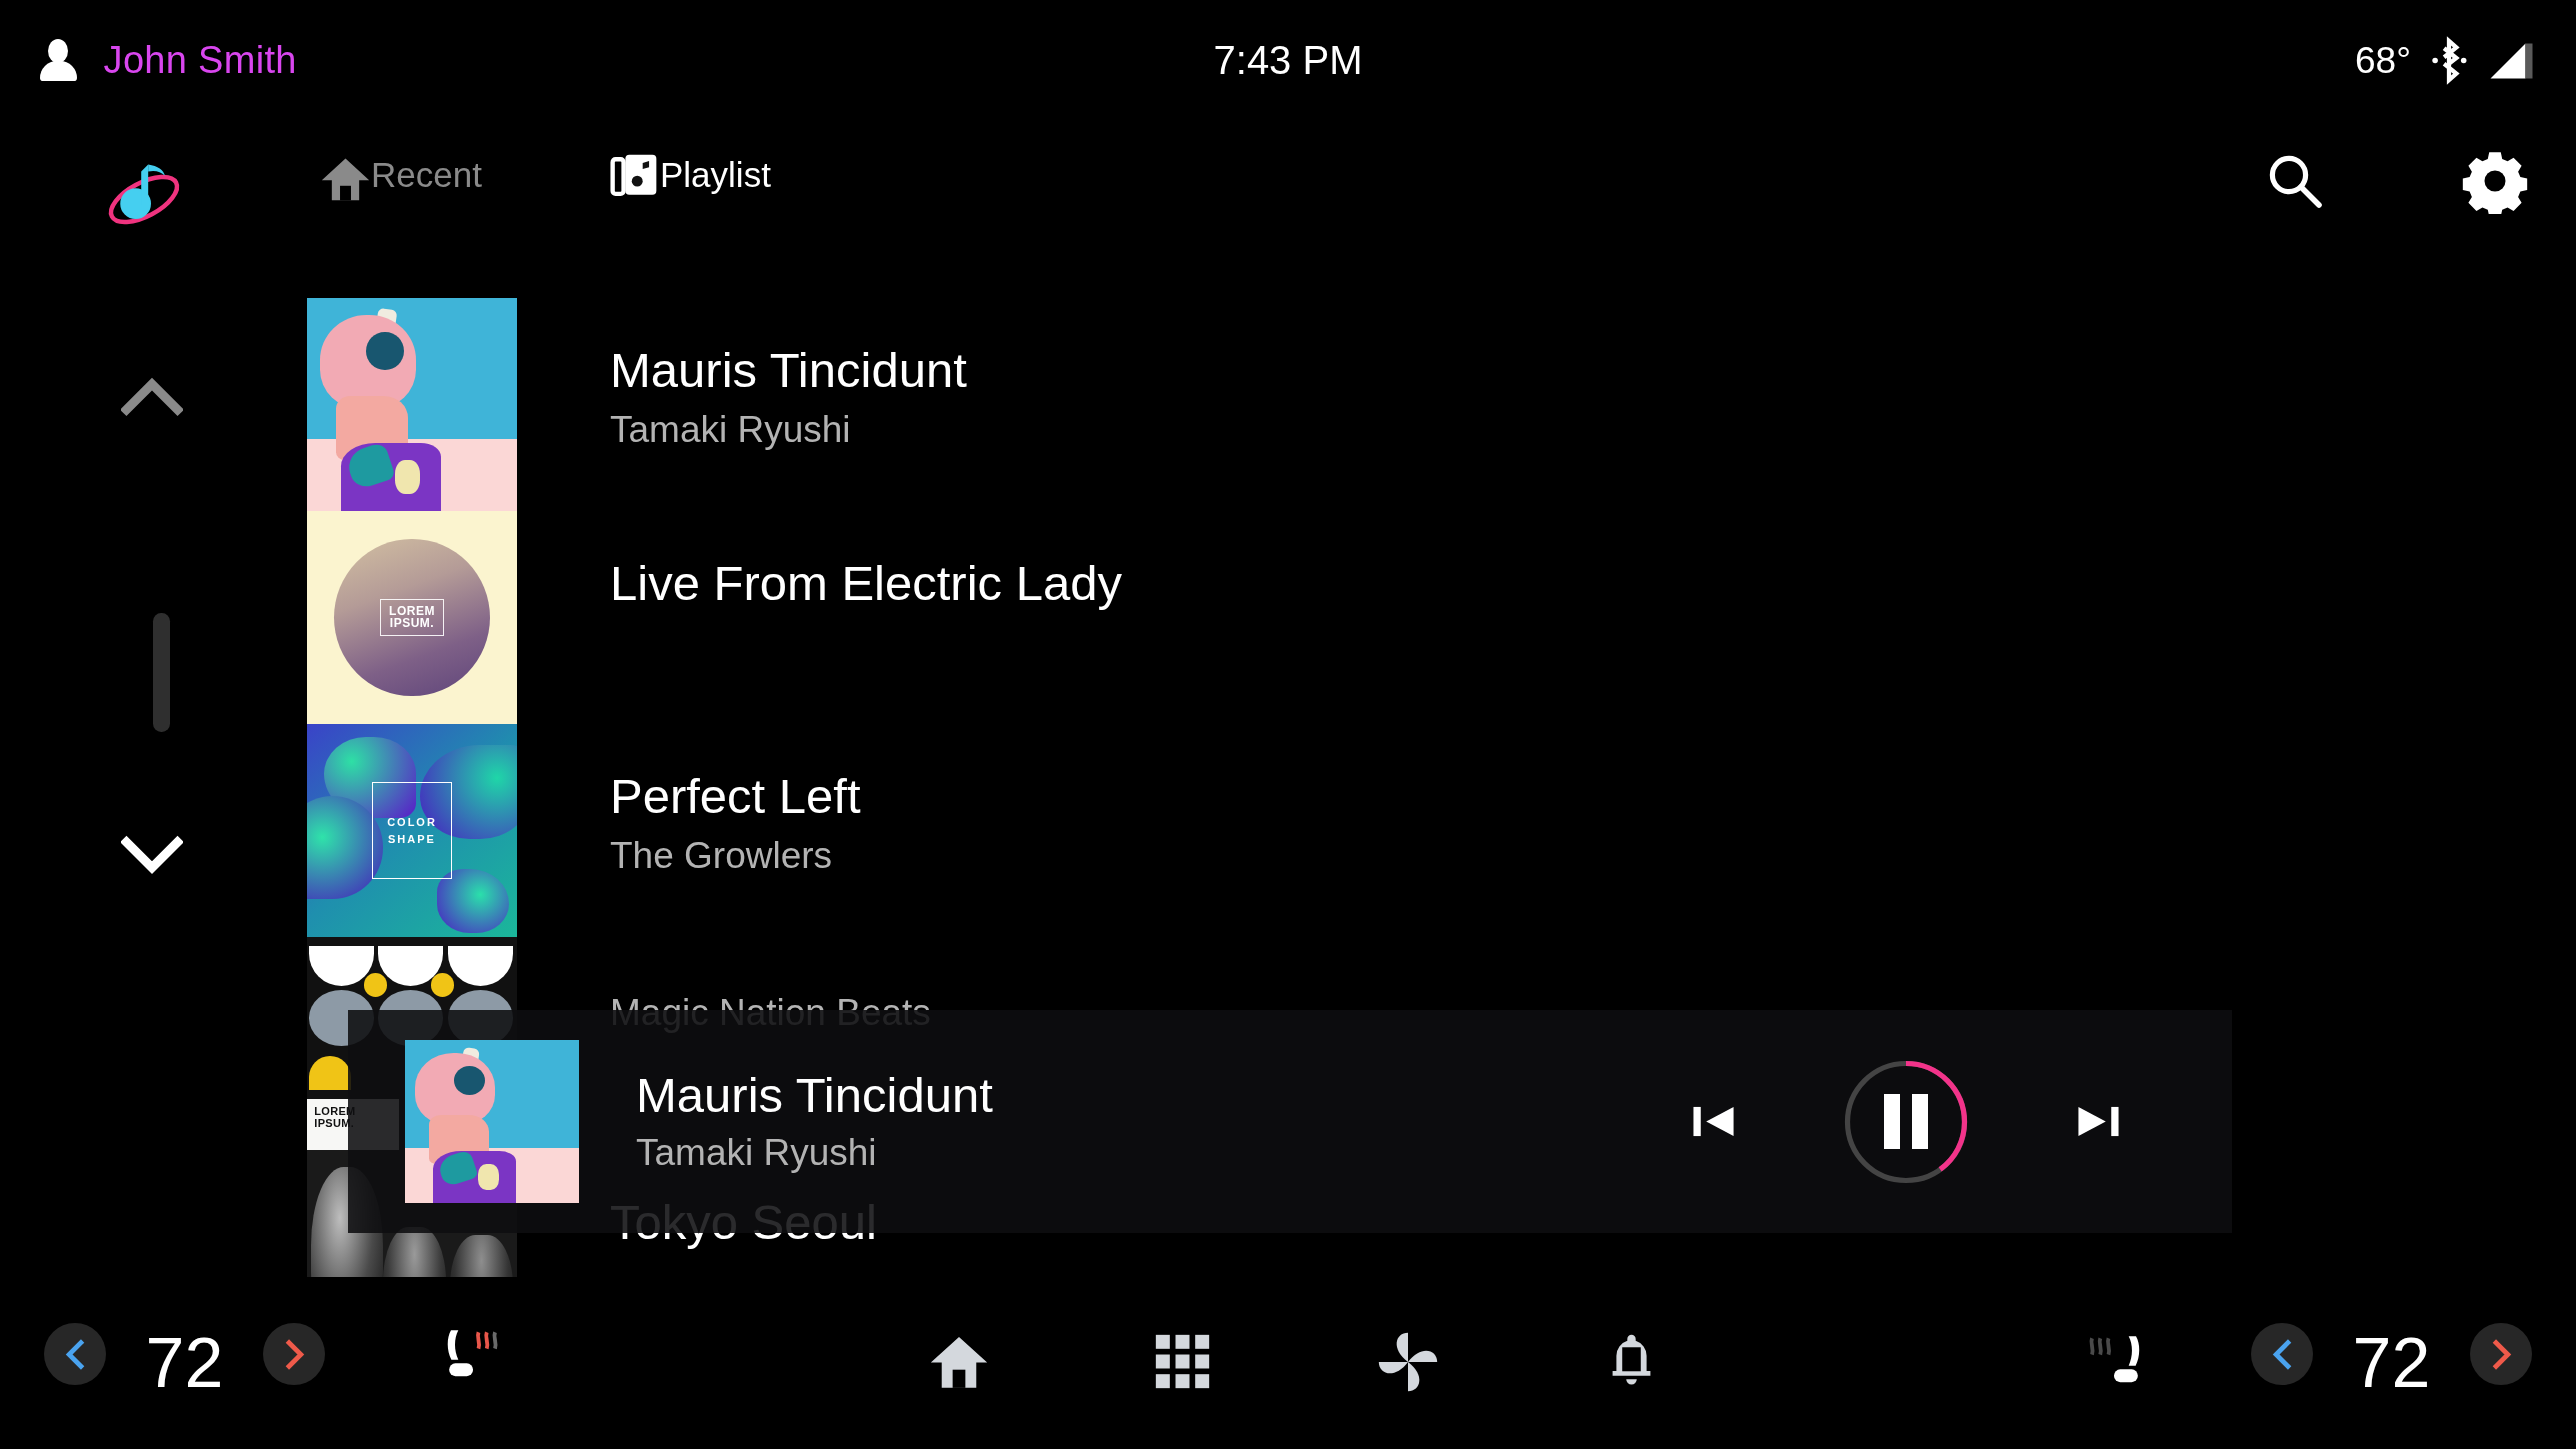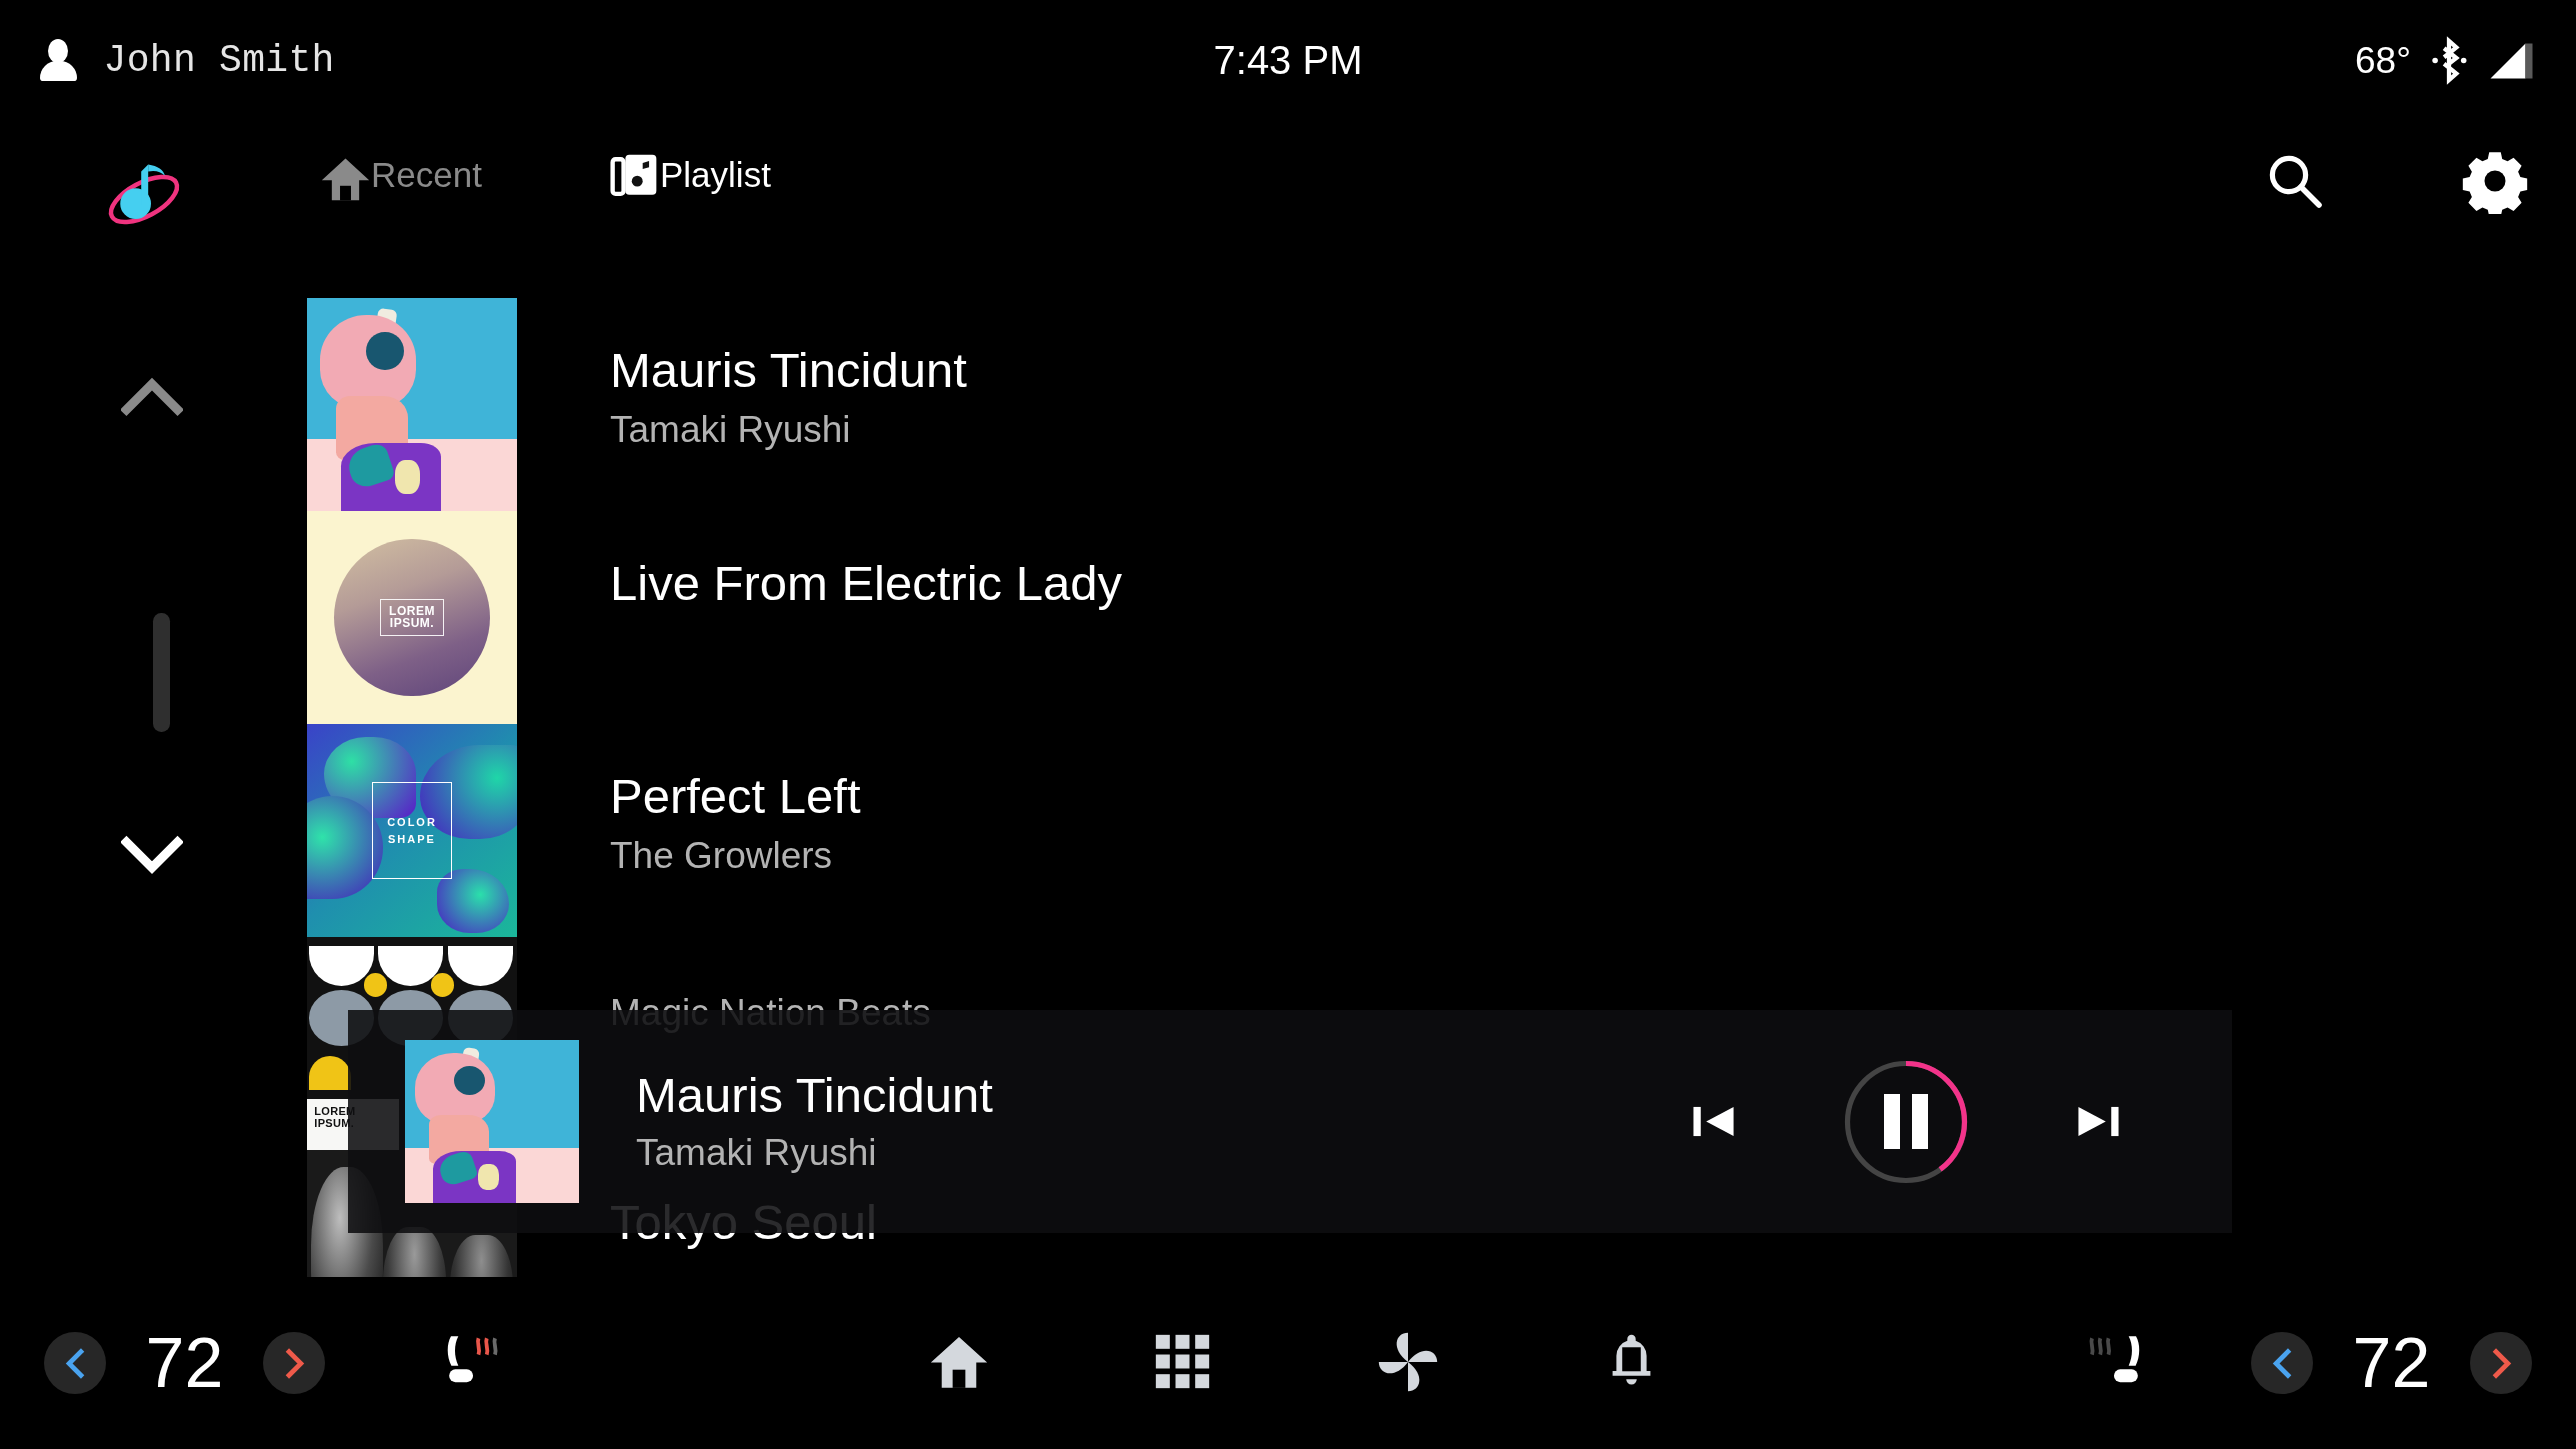--- a/index.html
+++ b/index.html
@@ -15,21 +15,21 @@
   .statusbar {
     position:absolute; top:0; left:0; width:100%; height:121px;
     display:flex; align-items:center;
   }
   .sb-left { display:flex; align-items:center; gap:25.6px; padding-left:38px; }
   .person-icon { width:40px; height:44px; position:relative; }
   .person-icon .head { position:absolute; top:0; left:10px; width:20px; height:24px;
       background:#fff; border-radius:50%; }
   .person-icon .body { position:absolute; bottom:1.8px; left:1.8px; width:37px; height:20px;
       background:#fff; border-radius:20px 20px 3.7px 3.7px; }
-  .sb-name { font-size:38px; color:#e5e5e5; letter-spacing:0.3px;font-family:Liberation Mono, monospace; }
+  .sb-name { font-size:38px; color:#d946ef; letter-spacing:0.3px; }
   .sb-clock {
     position:absolute; left:0; right:0; top:0; height:121px;
     display:flex; align-items:center; justify-content:center;
     font-size:40px; color:#fff;
   }
   .sb-right {
     position:absolute; right:40px; top:0; height:121px;
     display:flex; align-items:center; gap:18px;
   }
   .sb-temp { font-size:37px; color:#fff; }
@@ -163,21 +163,21 @@
   .playring { position:absolute; inset:0; }
   .pausebars { position:absolute; inset:0; display:flex; align-items:center;
       justify-content:center; gap:12.8px; }
   .pausebars i { display:block; width:15.6px; height:55px; background:#fff; }
 
   
   .bottombar {
     position:absolute; left:0; bottom:0; width:100%; height:172px;
     display:flex; align-items:center;
   }
-  .temp-group { display:flex; align-items:center; gap:20px; }
+  .temp-group { display:flex; align-items:flex-start; gap:20px; }
   .temp-group.left { margin-left:44px; }
   .circ-btn {
     width:62px; height:62px; border-radius:50%; background:#272727;
     display:flex; align-items:center; justify-content:center; cursor:pointer;
   }
   .temp-val { font-size:70px; color:#fff; min-width:117px; text-align:center; }
   .seat-icon { cursor:pointer; }
   .center-icons { margin:0 auto; display:flex; align-items:center; gap:165px; }
   .ic { cursor:pointer; }
   .right-group { display:flex; align-items:center; gap:102px; margin-right:44px; }

